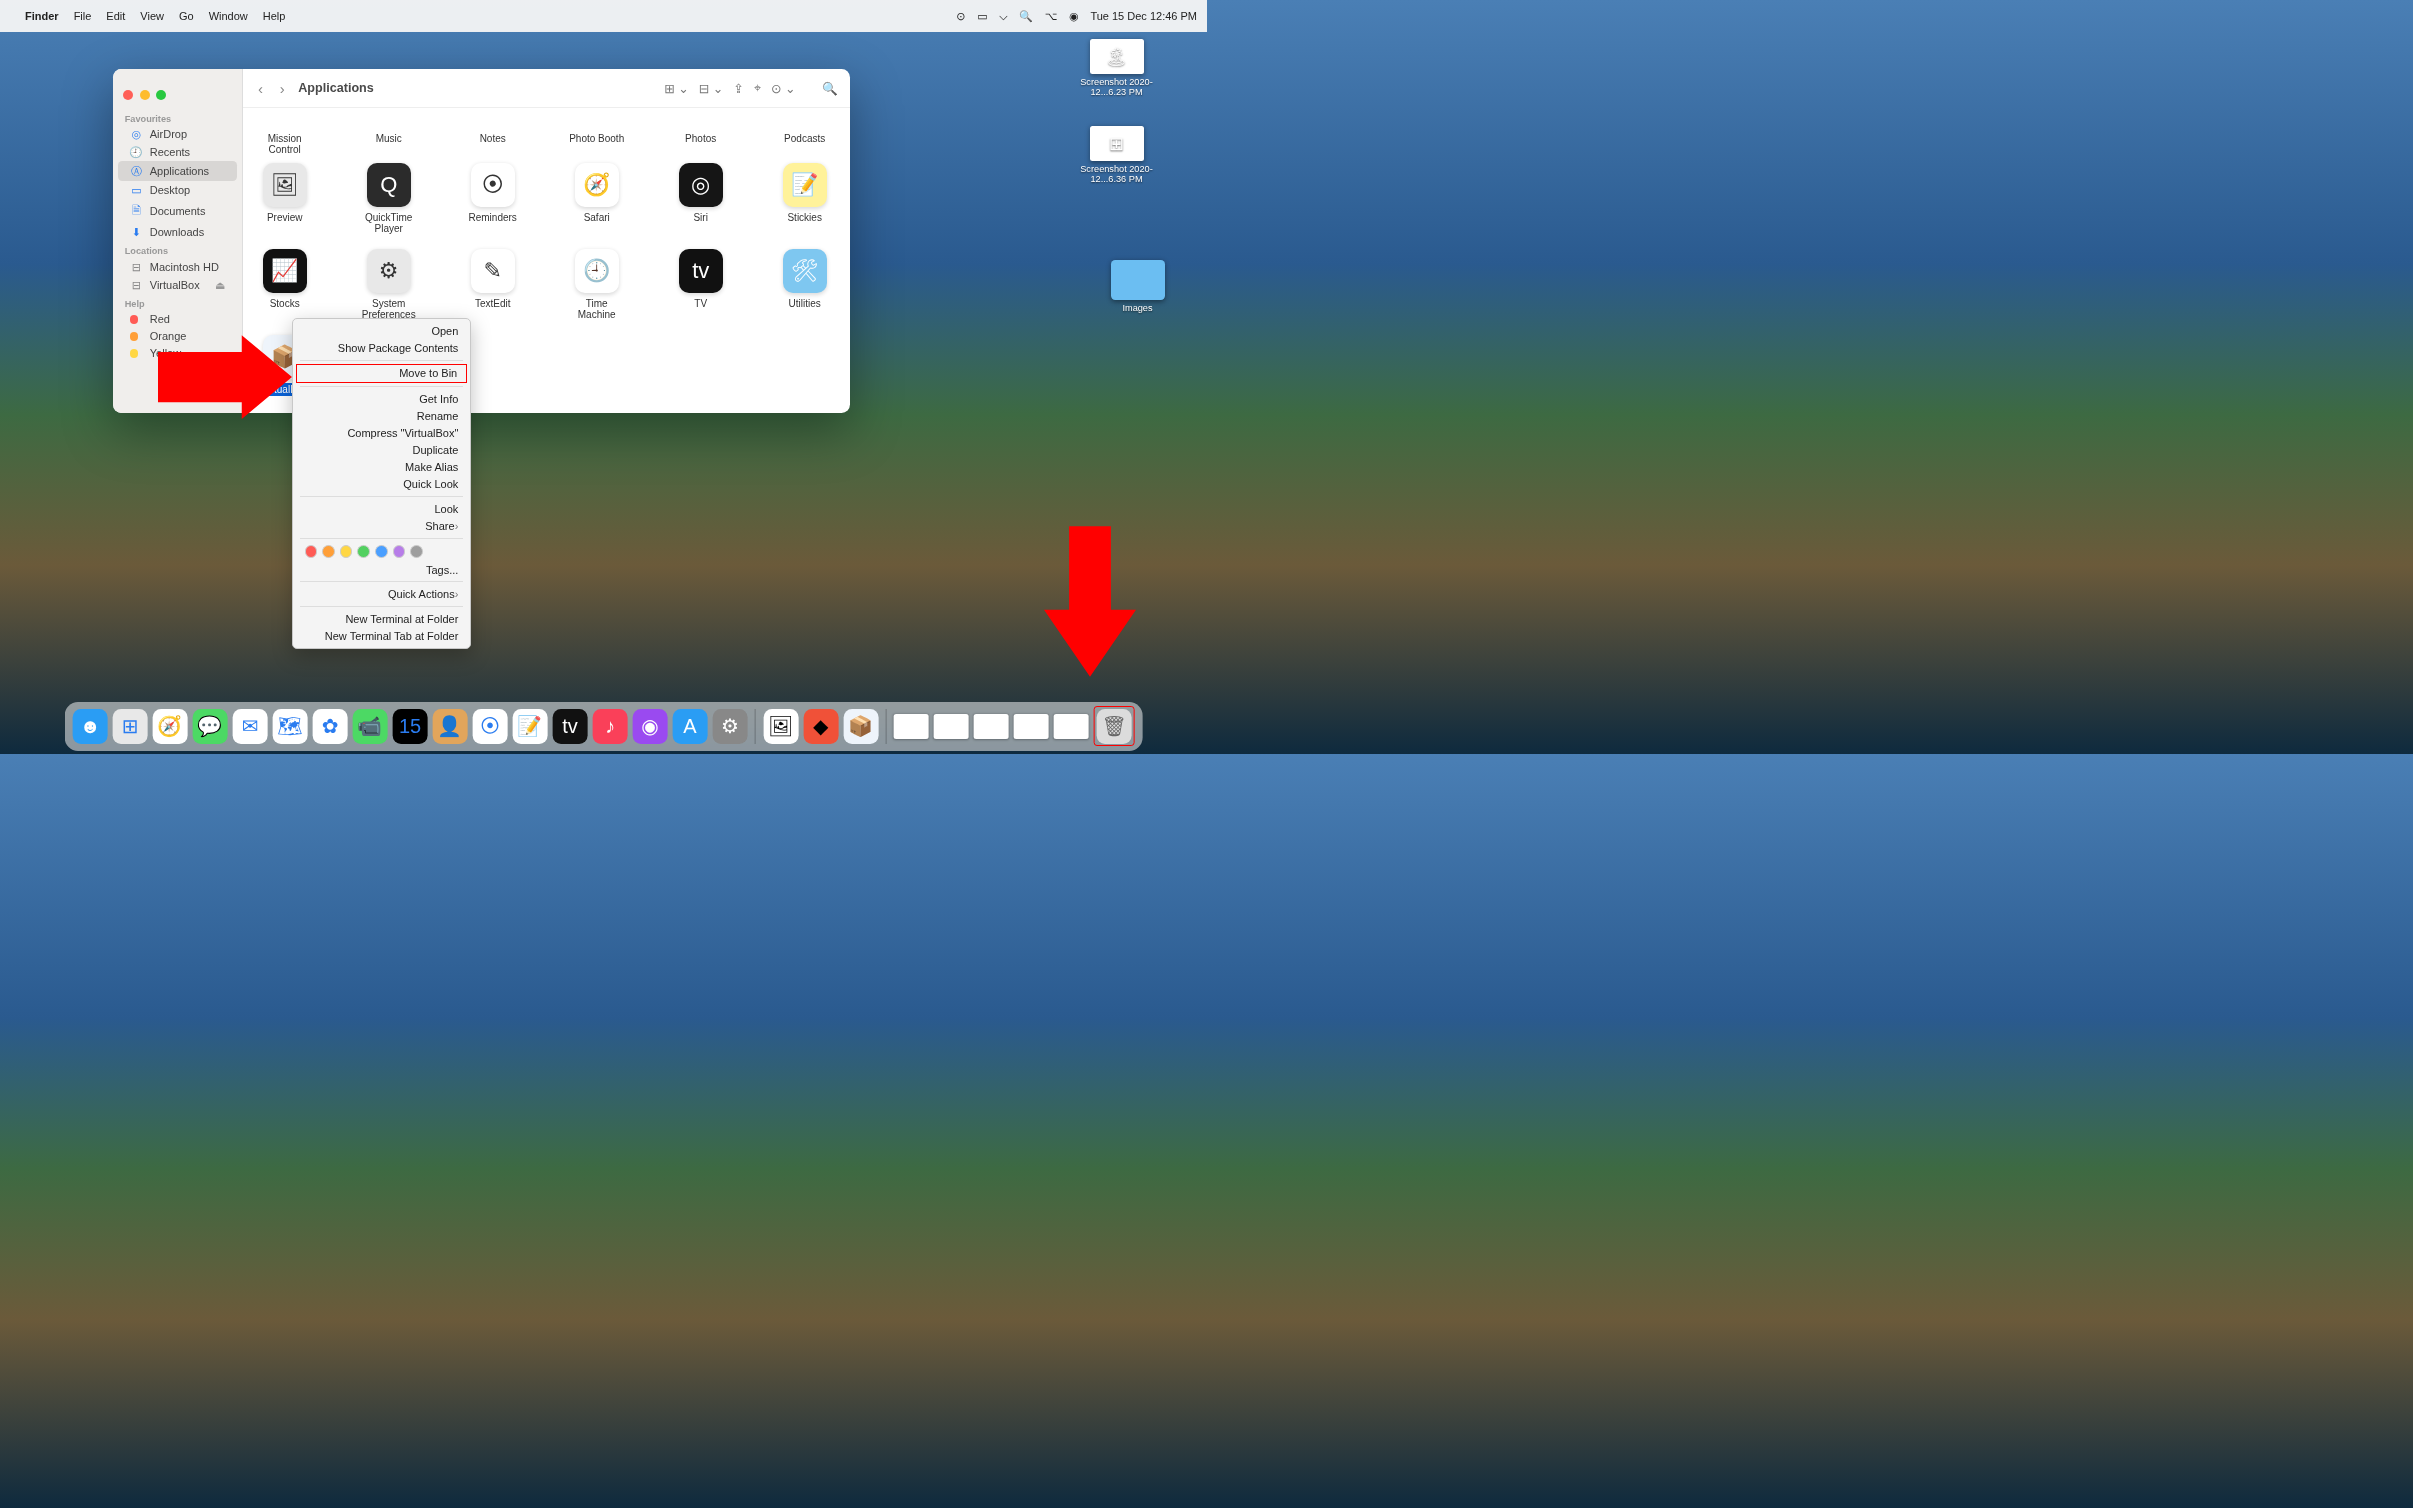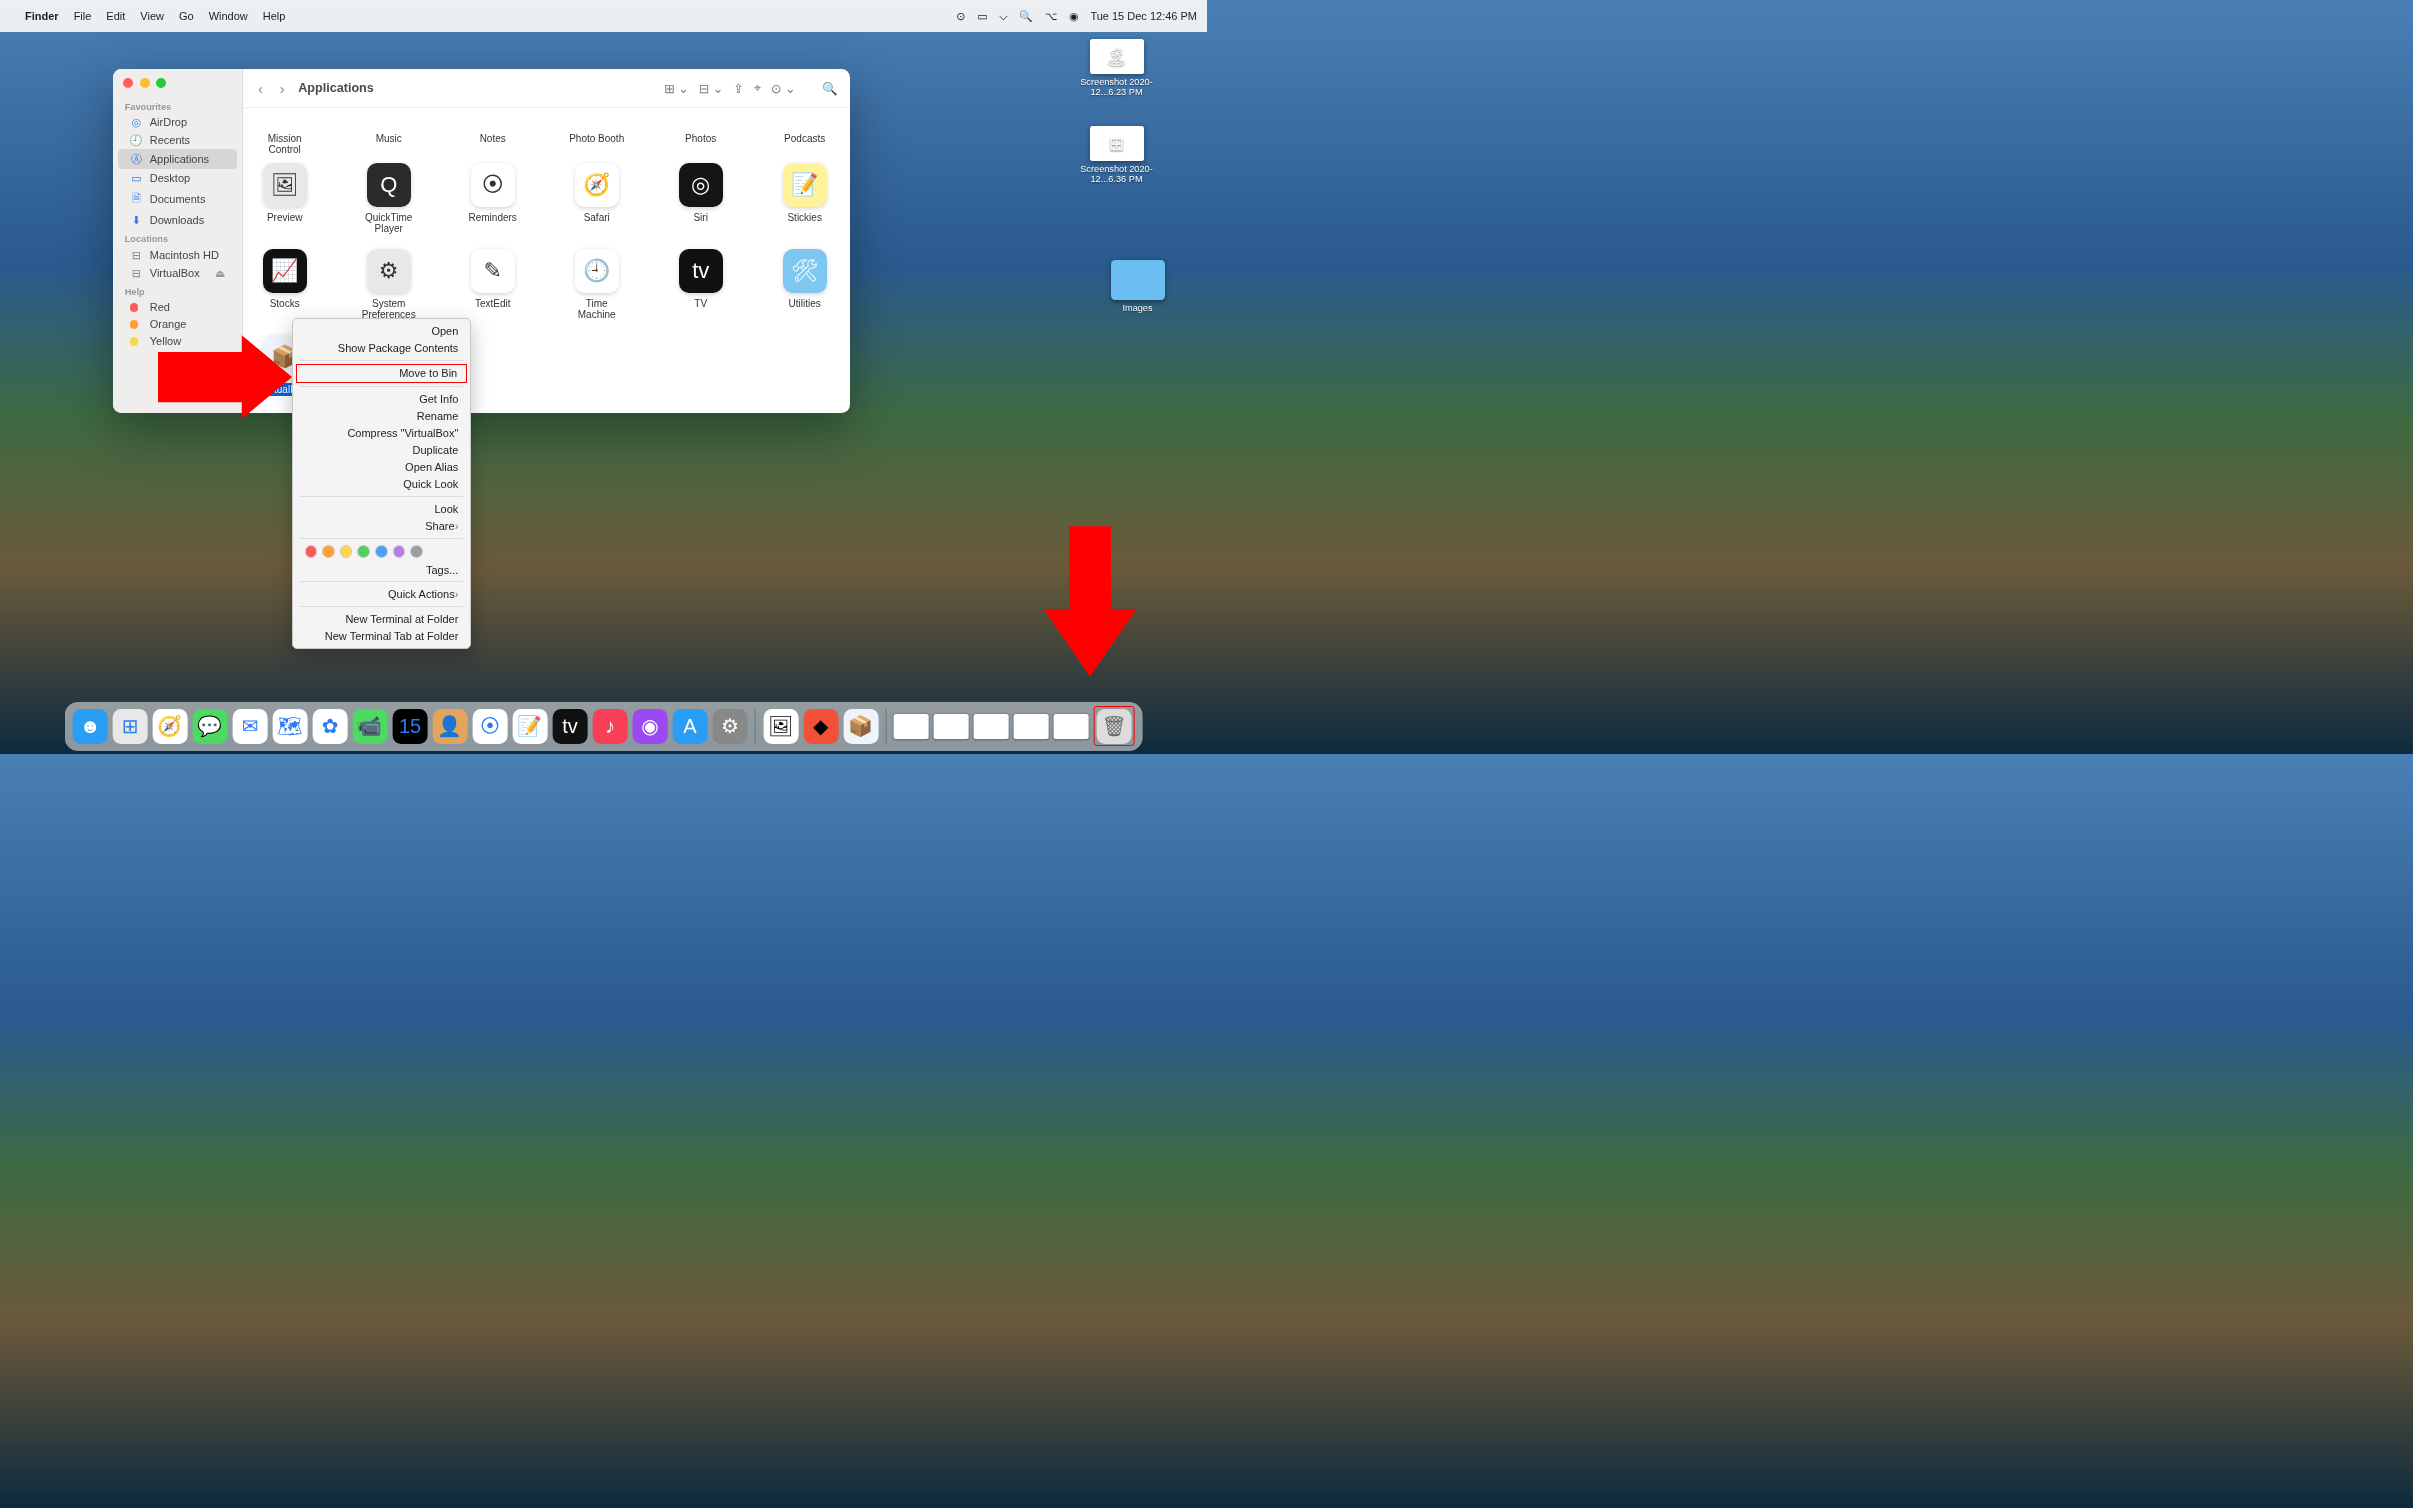--- a/index.html
+++ b/index.html
@@ -12,21 +12,21 @@
 .menubar .right { margin-left: auto; display: flex; align-items: center; gap: 11.7px; }
 .menubar .apple { font-size: 12.6px; }
 
 
 .desktop-icon { position: absolute; width: 75px; text-align: center; color: #fff; font-size: 9.2px; text-shadow: 0 0.8px 1.7px rgba(0,0,0,0.6); }
 .desktop-icon .thumb { width: 54px; height: 35px; background: #fff; margin: 0 auto 3.4px; border-radius: 2.5px; box-shadow: 0 1.7px 5px rgba(0,0,0,0.4); display:flex; align-items:center; justify-content:center; font-size:18.4px;}
 .desktop-folder { width: 54px; height: 40px; background: #6bbef2; border-radius: 4.2px; margin:0 auto 3.4px; box-shadow: 0 1.7px 5px rgba(0,0,0,0.4);}
 
 
 .finder { position: absolute; left: 113px; top: 69px; width: 737px; height: 344px; background: #fff; border-radius: 8.4px; box-shadow: 0 17px 50px rgba(0,0,0,0.35); display: flex; overflow: hidden; }
-.sidebar { width: 130px; background: #f0eeec; border-right: 0.8px solid #ddd; padding: 6px 0; font-size: 11px; overflow-y:auto;}
+.sidebar { width: 130px; background: #f0eeec; border-right: 0.8px solid #ddd; padding: 18px 0; font-size: 11px; overflow-y:auto;}
 .traffic { display: flex; gap: 6.7px; padding: 3.4px 10px 8.4px; }
 .traffic span { width: 10px; height: 10px; border-radius: 50%; display: block; }
 .section-title { color: #999; font-size: 9.2px; font-weight: 600; padding: 5px 11.7px 1.7px; }
 .side-item { display: flex; align-items: center; gap: 6.7px; padding: 2.5px 11.7px; color: #444; border-radius: 4.2px; margin: 0 5px;}
 .side-item.active { background: #d8d6d4; }
 .side-item .icon { width: 13.4px; text-align:center; color: #2a7cf0; font-size: 11px; }
 .tag-dot { width:8.4px; height:8.4px; border-radius:50%; display:inline-block; margin-right:5px;}
 .main { flex: 1; display: flex; flex-direction: column; }
 .toolbar { height: 39px; display: flex; align-items: center; padding: 0 11.7px; gap: 10px; border-bottom: 0.8px solid #eee; }
 .nav-btn { font-size: 15px; color: #888; padding: 0 3.4px;}
@@ -239,21 +239,21 @@
 <div class="ctx">
   <div class="ctx-item">Open</div>
   <div class="ctx-item">Show Package Contents</div>
   <div class="ctx-sep"></div>
   <div class="ctx-item highlight">Move to Bin</div>
   <div class="ctx-sep"></div>
   <div class="ctx-item">Get Info</div>
   <div class="ctx-item">Rename</div>
   <div class="ctx-item">Compress "VirtualBox"</div>
   <div class="ctx-item">Duplicate</div>
-  <div class="ctx-item">Open Alias</div>
+  <div class="ctx-item">Make Alias</div>
   <div class="ctx-item">Quick Look</div>
   <div class="ctx-sep"></div>
   <div class="ctx-item">Look</div>
   <div class="ctx-item"><span>Share</span><span class="ctx-arrow">›</span></div>
   <div class="ctx-sep"></div>
   <div class="tag-row" id="tagrow">
       <span style="background:#ff5b55"></span>
       <span style="background:#ff9f38"></span>
       <span style="background:#ffd744"></span>
       <span style="background:#52d060"></span>

